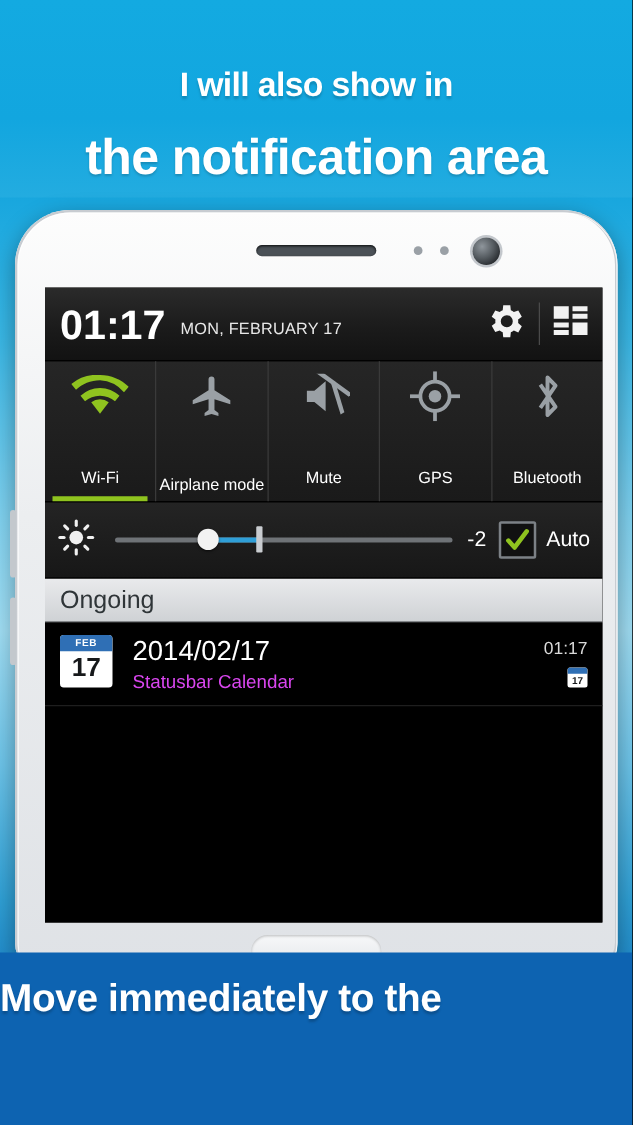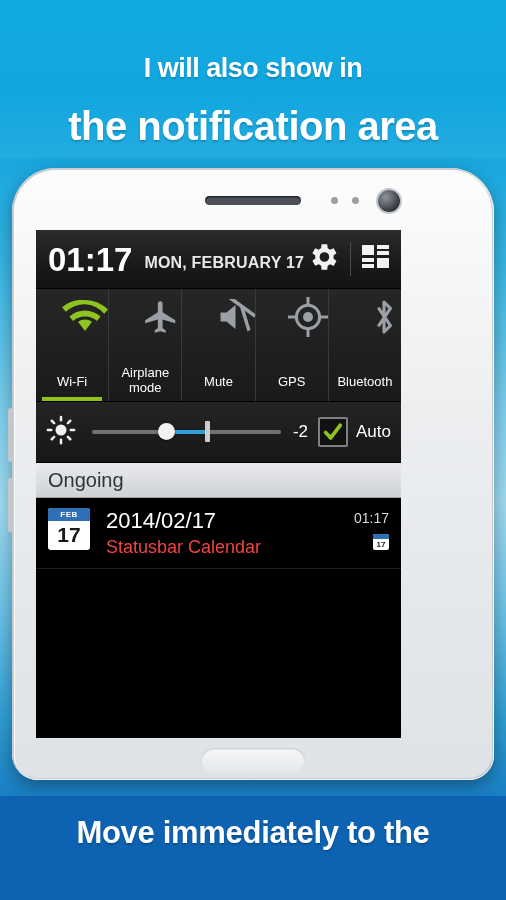--- a/index.html
+++ b/index.html
@@ -45,23 +45,23 @@
     font-size: 40px;
     line-height: 44px;
     padding-top: 14px;
   }
 
   
   .bottom-banner {
     position: absolute;
     left: 0; bottom: 0;
     width: 506px;
-    height: 104px;
+    height: 138px;
     background: #0d63b1;
-    text-align: center;
+    text-align: left;
   }
   .bottom-banner .bl {
     color: #ffffff;
     font-weight: bold;
     font-size: 31px;
     line-height: 38px;
     letter-spacing: -0.3px;
     text-shadow: 0 2px 2px rgba(0,0,0,0.2);
   }
   .bottom-banner .bl.b1 { padding-top: 18px; }
@@ -132,21 +132,21 @@
     background: #c3c8cd;
   }
   .side-btn.v1 { top: 240px; }
   .side-btn.v2 { top: 310px; }
 
   
   .display {
     position: absolute;
     left: 24px;
     top: 62px;
-    width: 365px;
+    width: 446px;
     height: 508px;
     background: #000;
     overflow: hidden;
   }
 
   
   .statusrow {
     position: relative;
     height: 58px;
     background: linear-gradient(180deg, #2b2b2b 0%, #1b1b1b 55%, #121212 100%);
@@ -157,22 +157,22 @@
   .clock {
     color: #ffffff;
     font-size: 33px;
     font-weight: bold;
     padding-left: 12px;
     letter-spacing: 0px;
     line-height: 1;
   }
   .date {
     color: #e8e8e8;
-    font-size: 16px;
-    font-weight: bold;
+    font-size: 13px;
+    font-weight: normal;
     padding-left: 12px;
     padding-top: 7px;
     letter-spacing: 0.2px;
   }
   .status-right {
     margin-left: auto;
     display: flex;
     align-items: center;
     padding-right: 10px;
     gap: 10px;
@@ -188,21 +188,21 @@
     display: flex;
     height: 112px;
     background: linear-gradient(180deg, #262626 0%, #1a1a1a 100%);
     border-bottom: 1px solid #000;
   }
   .toggle {
     flex: 1;
     position: relative;
     display: flex;
     flex-direction: column;
-    align-items: flex-end;
+    align-items: center;
     justify-content: flex-start;
     padding-top: 4px;
     border-right: 1px solid #3a3a3a;
   }
   .toggle:last-child { border-right: none; }
   .toggle .tg-label {
     color: #ffffff;
     font-size: 13px;
     text-align: center;
     line-height: 15px;
@@ -345,22 +345,22 @@
   .notif-text {
     padding-left: 16px;
     flex: 1;
   }
   .notif-title {
     color: #ffffff;
     font-size: 22px;
     line-height: 26px;
   }
   .notif-sub {
-    color: #ef4444;
-    font-size: 18px;
+    color: #d946ef;
+    font-size: 15px;
     padding-top: 3px;
   }
   .notif-time {
     color: #dadada;
     font-size: 14px;
     position: absolute;
     right: 12px;
     top: 12px;
   }
   .notif-mini {

